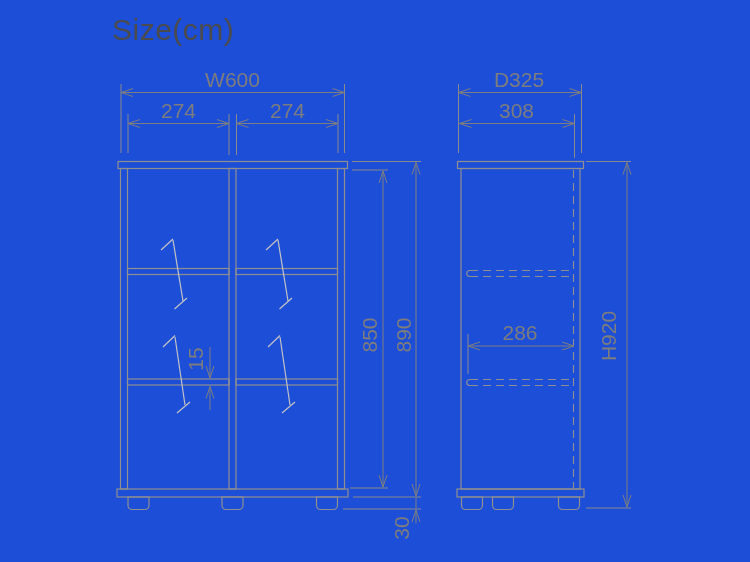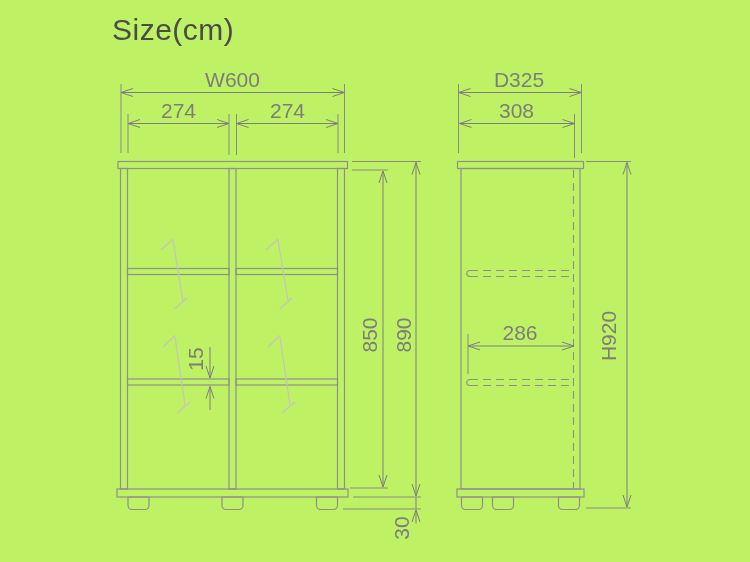--- a/index.html
+++ b/index.html
@@ -1,19 +1,19 @@
 <!DOCTYPE html>
 <html><head>
 <meta charset="utf-8">
 <style>
   html,body{margin:0;padding:0;background:#ffffff;}
   .stage{
     position:relative;
     width:750px;height:562px;
-    background:#bef264;
+    background:#1d4ed8;
     overflow:hidden;
     font-family:"Liberation Sans", sans-serif;
   }
   svg{display:block}
   .title-text{
     font-family:"Liberation Sans", sans-serif;
     font-size:30px;
     fill:#4b4b4b;
     letter-spacing:0.5px;
   }

